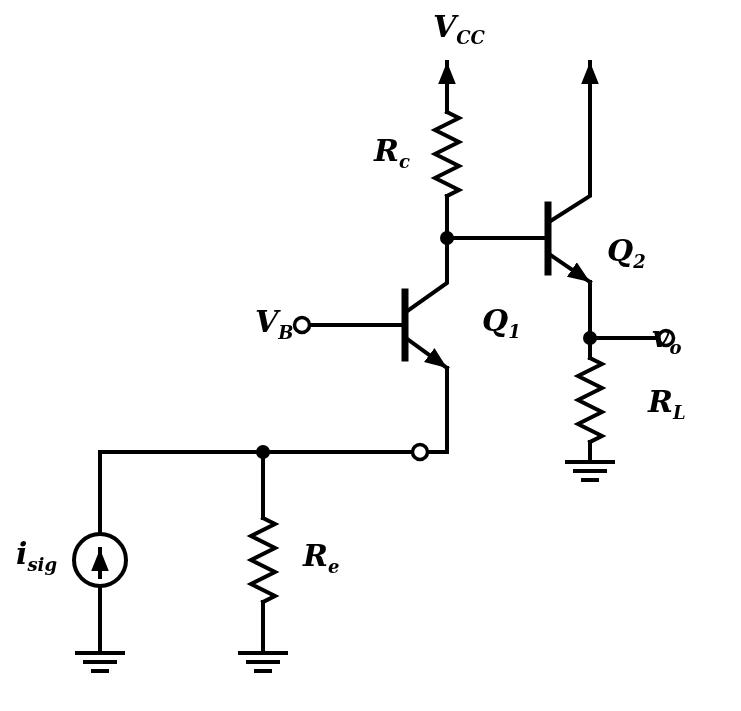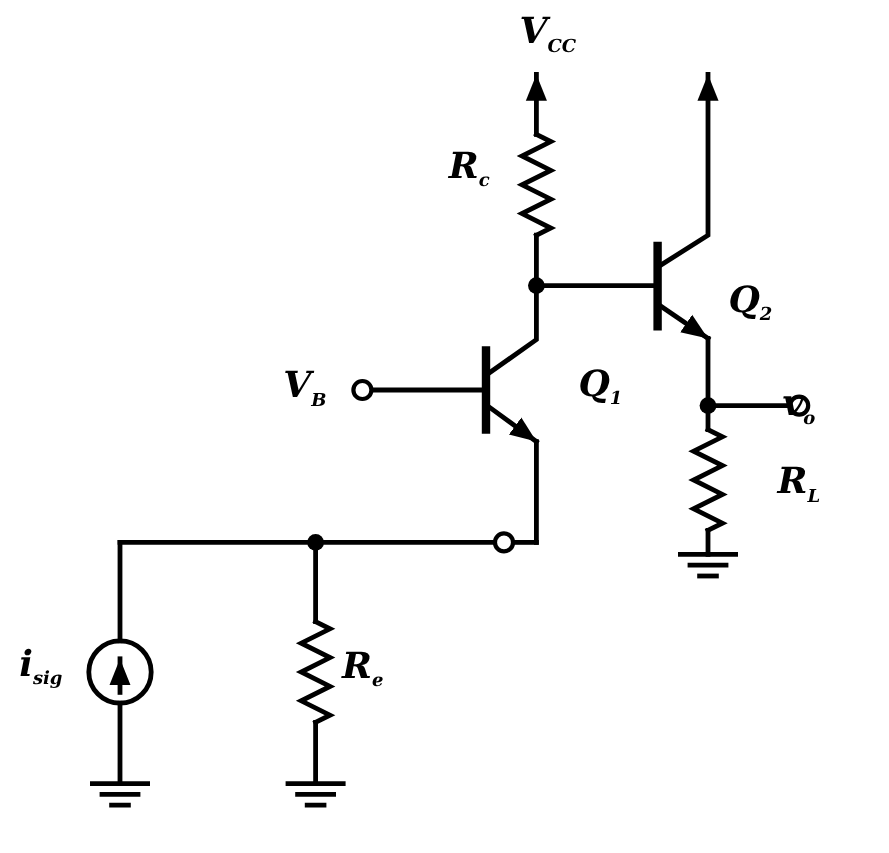--- a/index.html
+++ b/index.html
@@ -10,21 +10,21 @@
     font-family:"DejaVu Serif", serif;
     font-style:italic;
     font-weight:bold;
     font-size:30px;
     line-height:1;
     color:#000;
     white-space:nowrap;
     user-select:none;
   }
   .lbl sub{
-    font-size:15px;
+    font-size:18px;
     line-height:1;
     font-style:italic;
   }
 </style>
 </head>
 <body>
 
 <div id="stage">
 
   <svg id="schematic" width="741" height="711" viewBox="0 0 741 711">
@@ -111,22 +111,22 @@
     </g>
 
     <g fill="#ffffff" stroke="#000000" stroke-width="3.5">
       <circle cx="302" cy="325" r="7.5"></circle>
       <circle cx="666" cy="338" r="7.5"></circle>
       <circle cx="420" cy="452" r="7.5"></circle>
     </g>
   </svg>
 
   <div class="lbl" style="left:433px; top:12px"><span>V</span><sub>CC</sub></div>
-  <div class="lbl" style="left:374px; top:124px"><span>R</span><sub>c</sub></div>
+  <div class="lbl" style="left:374px; top:136px"><span>R</span><sub>c</sub></div>
   <div class="lbl" style="left:607px; top:236px"><span>Q</span><sub>2</sub></div>
-  <div class="lbl" style="left:236px; top:307px"><span>V</span><sub>B</sub></div>
+  <div class="lbl" style="left:255px; top:307px"><span>V</span><sub>B</sub></div>
   <div class="lbl" style="left:482px; top:306px"><span>Q</span><sub>1</sub></div>
   <div class="lbl" style="left:652px; top:322px"><span>v</span><sub>o</sub></div>
   <div class="lbl" style="left:648px; top:387px"><span>R</span><sub>L</sub></div>
-  <div class="lbl" style="left:285px; top:541px"><span>R</span><sub>e</sub></div>
+  <div class="lbl" style="left:303px; top:541px"><span>R</span><sub>e</sub></div>
   <div class="lbl" style="left:16px;  top:539px"><span>i</span><sub>sig</sub></div>
 
 </div>
 
 </body></html>

